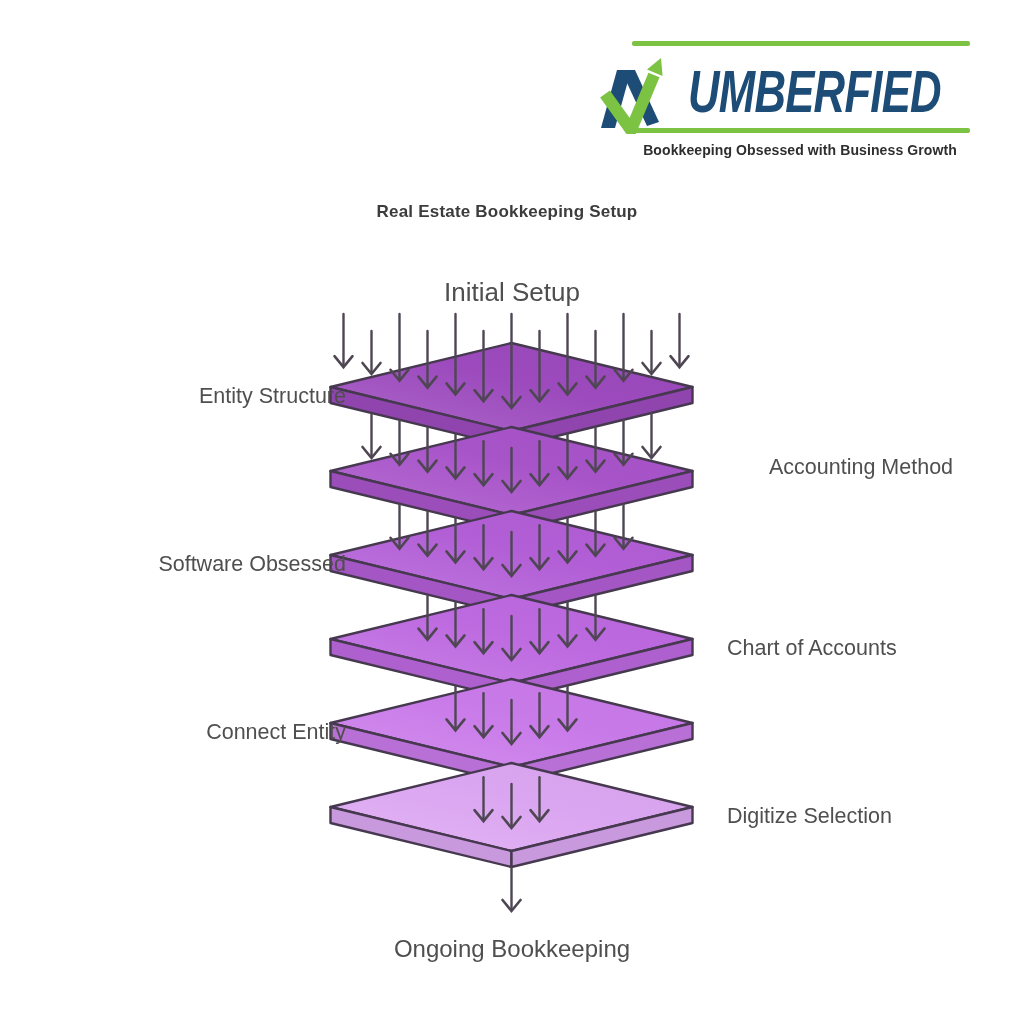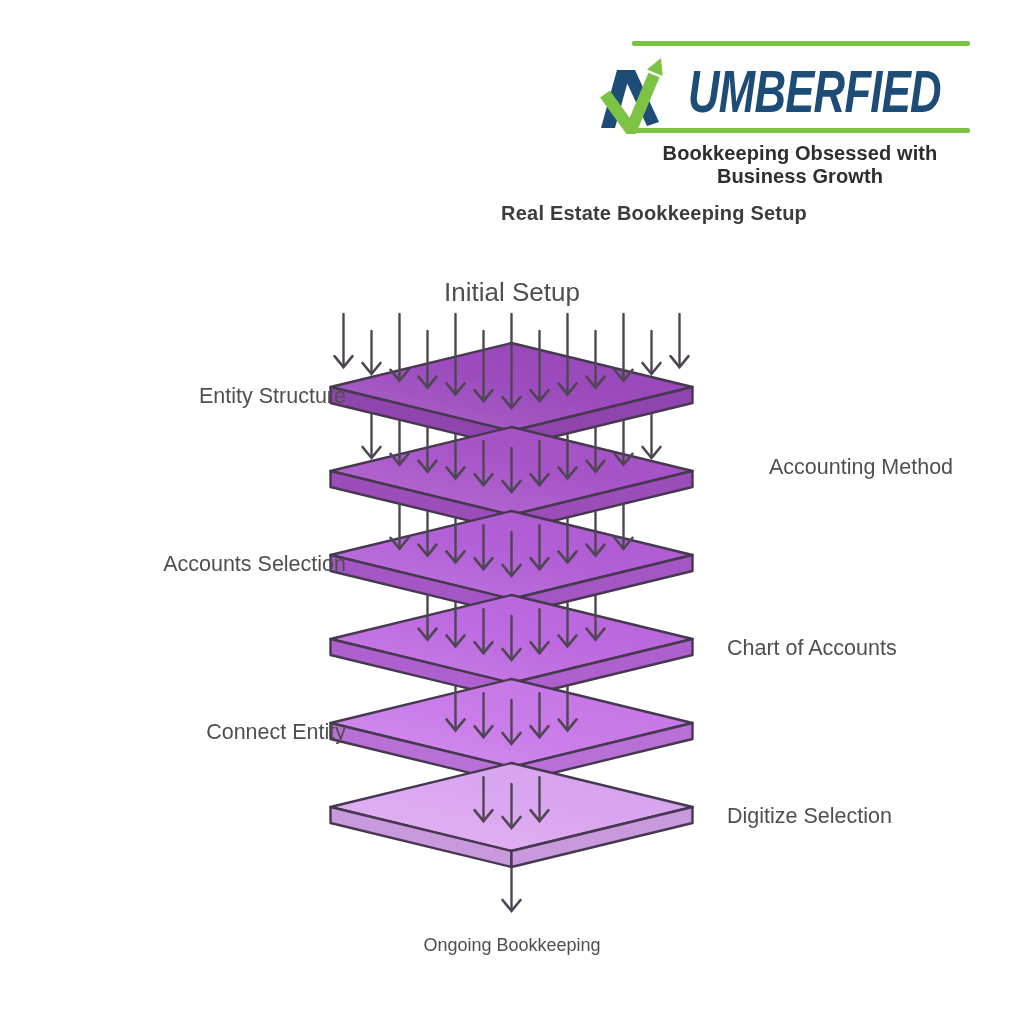--- a/index.html
+++ b/index.html
@@ -18,30 +18,30 @@
   .n-mark .blue{fill:var(--navy);}
   .n-mark .green-stroke{stroke:var(--green);stroke-width:12;fill:none;stroke-linejoin:miter;stroke-linecap:butt;}
   .n-mark .green-fill{fill:var(--green);}
   .wordmark{
     position:absolute;left:688px;top:63px;height:59px;line-height:59px;
     font-size:59px;font-weight:bold;font-style:italic;letter-spacing:-1px;
     color:var(--navy);transform:scaleX(0.74);transform-origin:left center;white-space:nowrap;
   }
   .tagline{
     position:absolute;top:142px;left:620px;width:360px;text-align:center;
-    font-size:20px;font-weight:600;color:#2e2e2e;letter-spacing:0.1px;
+    font-size:14px;font-weight:600;color:#2e2e2e;letter-spacing:0.1px;
   }
   
   .diagram-title{
-    position:absolute;top:202px;left:207px;width:600px;text-align:right;
-    font-size:20px;font-weight:bold;color:#3c3c3c;letter-spacing:0.2px;
+    position:absolute;top:202px;left:207px;width:600px;text-align:center;
+    font-size:17px;font-weight:bold;color:#3c3c3c;letter-spacing:0.2px;
   }
   .flow-label{position:absolute;left:262px;width:500px;text-align:center;color:var(--text-gray);}
   .flow-label.input{top:277px;font-size:26px;}
-  .flow-label.output{top:935px;font-size:18px;}
+  .flow-label.output{top:935px;font-size:24px;}
   .layer-label{position:absolute;font-size:21.5px;line-height:26px;color:var(--text-gray);}
   .layer-label.left{left:0;width:298px;text-align:right;padding-left:48px;}
   .layer-label.right{left:727px;width:297px;text-align:left;}
   #diagram-svg{position:absolute;left:0;top:0;}
 </style>
 </head>
 <body style="--navy: #1d4c77; --green: #7cc243; --text-gray: #4f4f4f;">
 
 <div class="logo-block">
   <div class="green-line top"></div>
@@ -222,19 +222,19 @@
       <path d="M 502.5 817 L 511.5 828 L 520.5 817" stroke-width="2.6"></path>
       <line x1="539.5" y1="777.1933701657458" x2="539.5" y2="819.1933701657458" stroke-width="2.4"></line>
       <path d="M 530.5 810.1933701657458 L 539.5 821.1933701657458 L 548.5 810.1933701657458" stroke-width="2.6"></path>
       <line x1="511.5" y1="868" x2="511.5" y2="909" stroke-width="2.4"></line>
       <path d="M 502.5 900 L 511.5 911 L 520.5 900" stroke-width="2.6"></path>
     </g>
   </svg>
 <div id="labels">
     <div class="layer-label left" style="top: 383px;">Entity Structure</div>
     <div class="layer-label right" style="top: 454px; margin-left: 42px;">Accounting Method</div>
-    <div class="layer-label left" style="top: 551px;">Accounts Selection</div>
+    <div class="layer-label left" style="top: 551px;">Software Obsessed</div>
     <div class="layer-label right" style="top: 635px;">Chart of Accounts</div>
     <div class="layer-label left" style="top: 719px;">Connect Entity</div>
     <div class="layer-label right" style="top: 803px;">Digitize Selection</div>
   </div>
 
 <div class="flow-label output">Ongoing Bookkeeping</div>
 
 </body></html>

